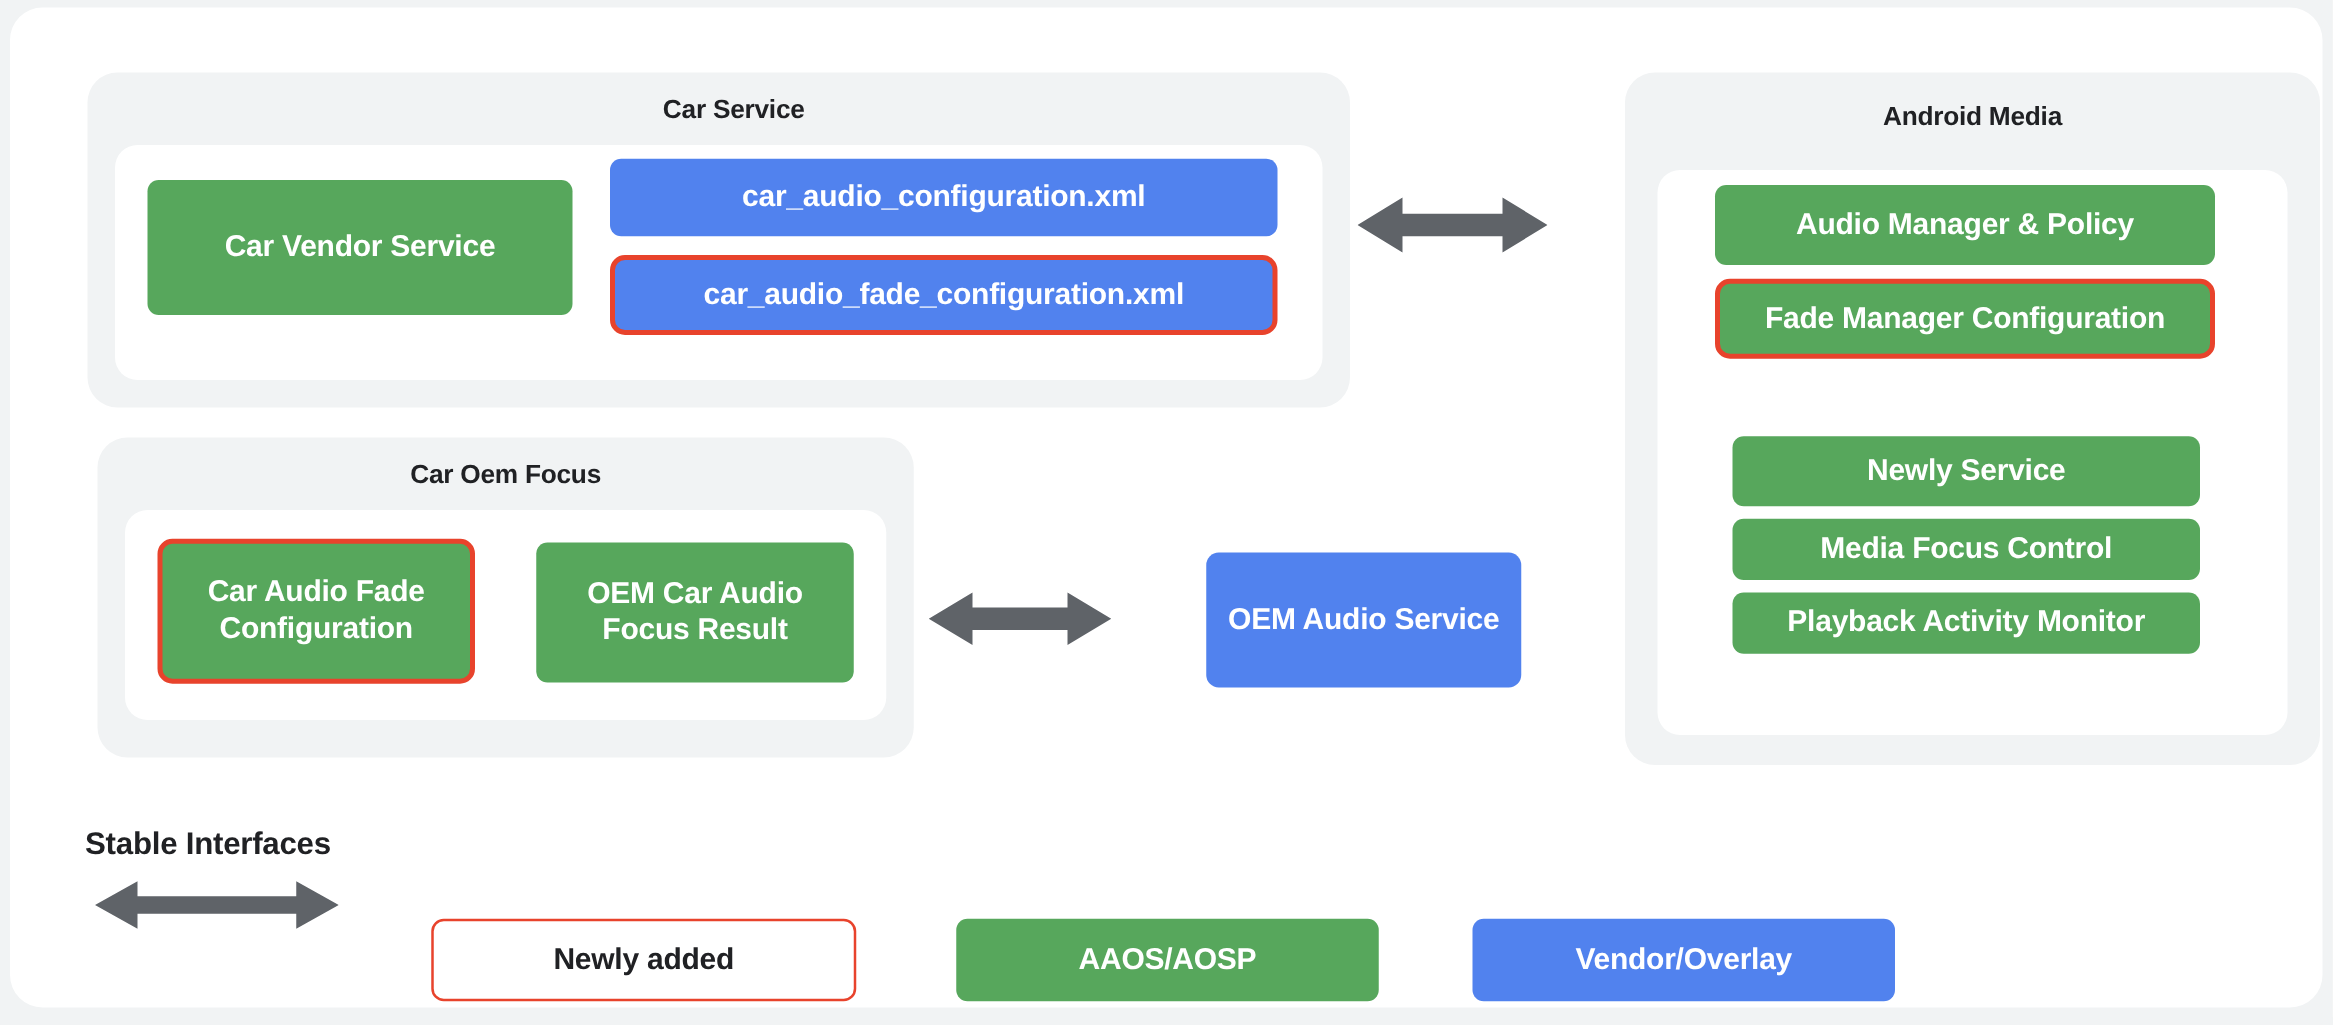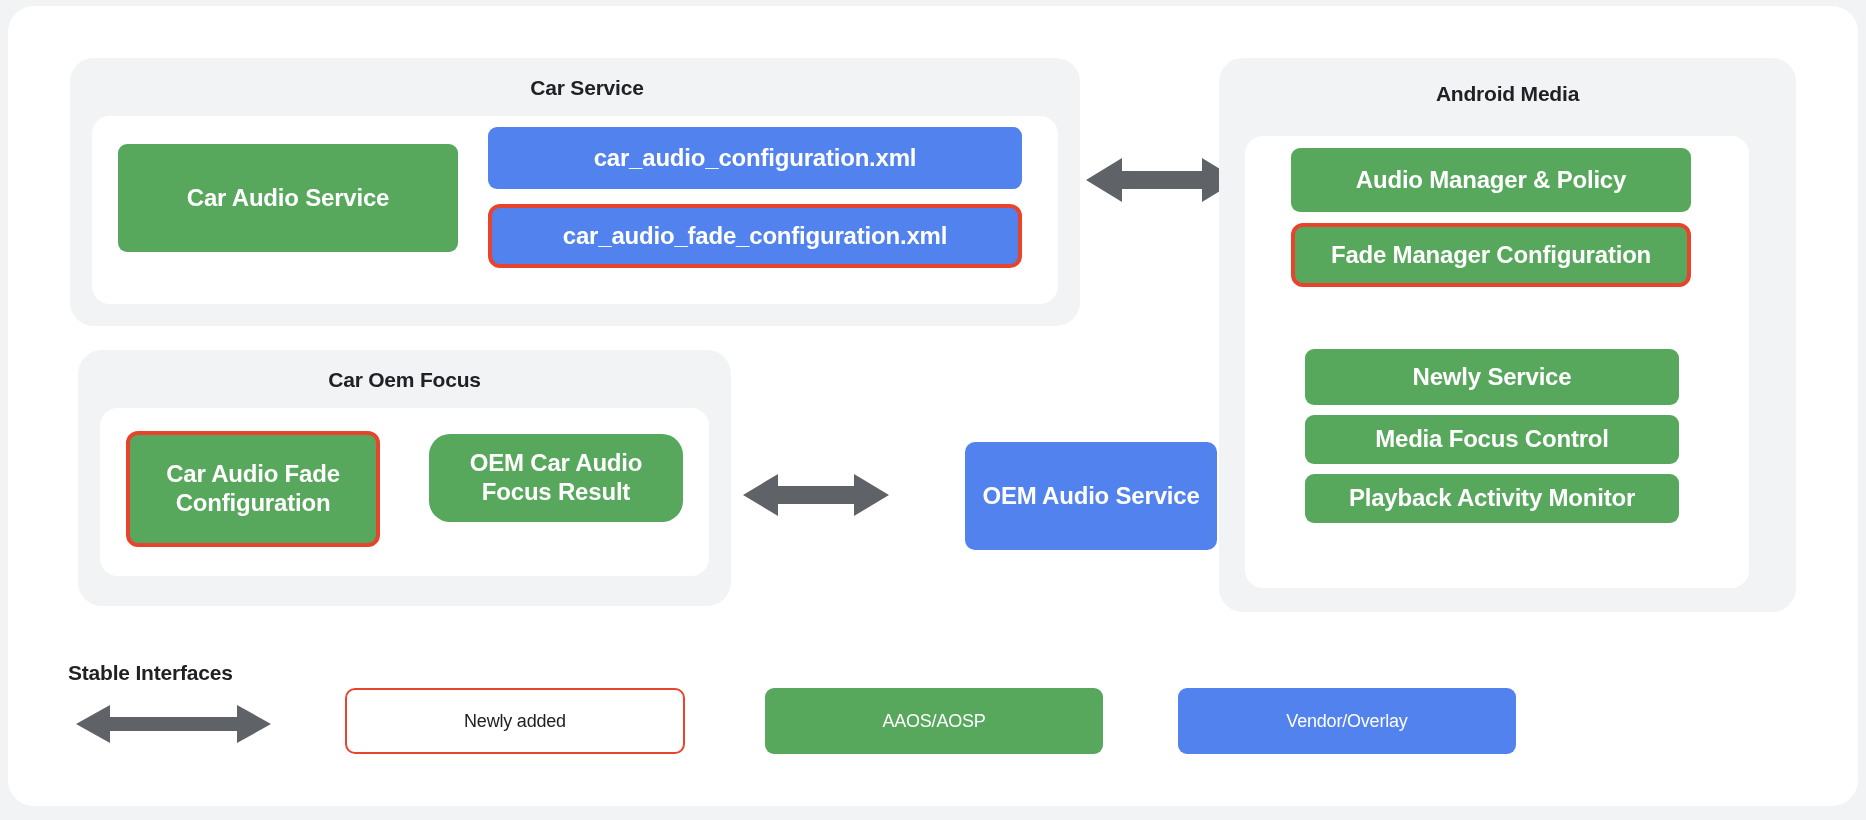--- a/index.html
+++ b/index.html
@@ -62,72 +62,73 @@
     color: #ffffff;
     letter-spacing: -0.2px;
     padding: 2px 8px;
   }
   .green { background: #57a75c; }
   .blue  { background: #5182ee; }
   .hl    { border: 4px solid #e8432c; border-radius: 12px; }
   
   .legend-label {
     position: absolute;
-    font-size: 21px;
+    font-size: 25px;
     font-weight: bold;
     color: #202124;
     letter-spacing: -0.2px;
     white-space: nowrap;
   }
   .legend-box {
     position: absolute;
     box-sizing: border-box;
     display: flex;
     align-items: center;
     justify-content: center;
     text-align: center;
     border-radius: 9px;
-    font-size: 18px;
-    font-weight: normal;
+    font-size: 24px;
+    font-weight: bold;
     letter-spacing: -0.2px;
+    margin-top: 47px;
   }
   .legend-outline {
     background: #ffffff;
     border: 2px solid #e8432c;
     border-radius: 10px;
     color: #202124;
   }
   .arrow { position: absolute; }
 </style>
 </head>
 <body>
 
 <div id="stage">
   <div id="card">
 
     <div class="group" style="left:62px; top:52px; width:1010px; height:268px;">
       <div class="group-title" style="top:18px;padding-left:24px;">Car Service</div>
 
       <div class="well" style="left:22px; top:58px; width:966px; height:188px;">
 
-        <div class="node green" style="left:26px; top:28px; width:340px; height:108px;">Car Audio Service</div>
+        <div class="node green" style="left:26px; top:28px; width:340px; height:108px;">Car Vendor Service</div>
 
         <div class="node blue" style="left:396px; top:11px; width:534px; height:62px;">car_audio_configuration.xml</div>
 
         <div class="node blue hl" style="left:396px; top:88px; width:534px; height:64px;">car_audio_fade_configuration.xml</div>
       </div>
     </div>
 
     <div class="arrow" style="left:1078px; top:146px; width:152px; height:56px;">
       <svg width="152" height="56" viewBox="0 0 152 56">
         <polygon points="0,28 36,6 36,19 116,19 116,6 152,28 116,50 116,37 36,37 36,50" fill="#5f6368"></polygon>
       </svg>
     </div>
 
-    <div class="group" style="left:1211px; top:52px; width:556px; height:554px;padding-left:21px;">
+    <div class="group" style="left:1292px; top:52px; width:556px; height:554px;">
       <div class="group-title" style="top:24px;">Android Media</div>
 
       <div class="well" style="left:26px; top:78px; width:504px; height:452px;">
 
         <div class="node green hl" style="left:46px; top:87px; width:400px; height:64px;">Fade Manager Configuration</div>
 
         <div class="node green" style="left:46px; top:12px; width:400px; height:64px;">Audio Manager &amp; Policy</div>
 
         <div class="node green" style="left:60px; top:213px; width:374px; height:56px;">Newly Service</div>
 
@@ -137,21 +138,21 @@
       </div>
     </div>
 
     <div class="group" style="left:70px; top:344px; width:653px; height:256px;">
       <div class="group-title" style="top:18px;">Car Oem Focus</div>
 
       <div class="well" style="left:22px; top:58px; width:609px; height:168px;">
 
         <div class="node green hl" style="left:26px; top:23px; width:254px; height:116px;">Car Audio Fade Configuration</div>
 
-        <div class="node green" style="left:329px; top:26px; width:254px; height:88px;border-radius:21px;">OEM Car Audio Focus Result</div>
+        <div class="node green" style="left:329px; top:26px; width:254px; height:112px;">OEM Car Audio Focus Result</div>
       </div>
     </div>
 
     <div class="arrow" style="left:735px; top:462px; width:146px; height:54px;">
       <svg width="146" height="54" viewBox="0 0 146 54">
         <polygon points="0,27 35,6 35,18 111,18 111,6 146,27 111,48 111,36 35,36 35,48" fill="#5f6368"></polygon>
       </svg>
     </div>
 
     <div class="node blue" style="left:944px; top:436px; width:252px; height:108px; border-radius:10px;margin-left:13px;">OEM Audio Service</div>

